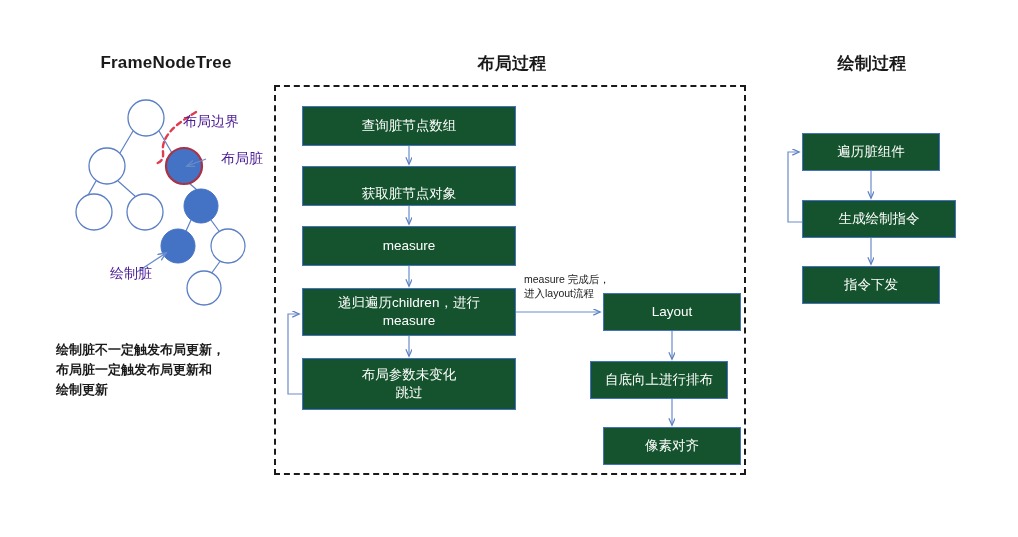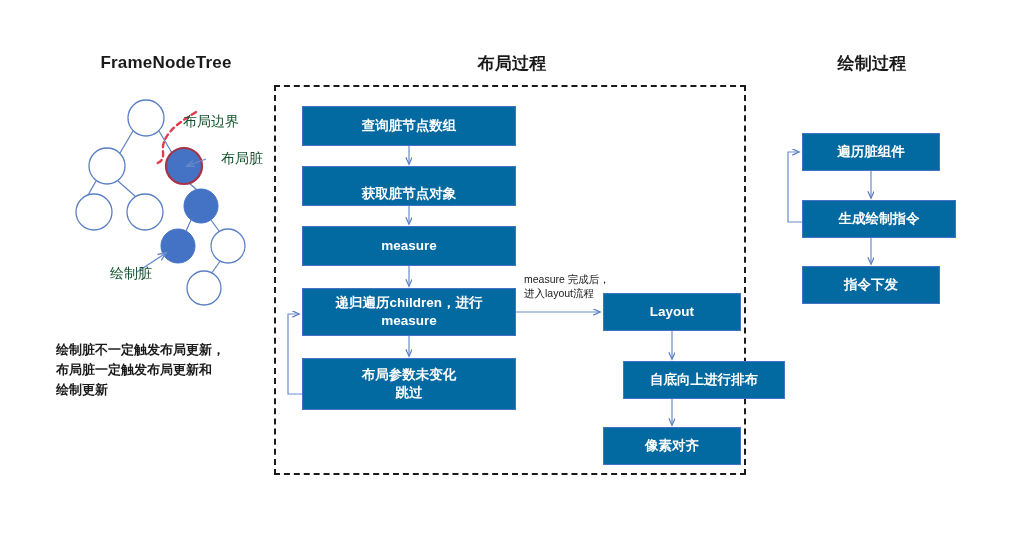--- a/index.html
+++ b/index.html
@@ -29,32 +29,31 @@
     white-space: nowrap;
     text-align: center;
     letter-spacing: 0.2px;
   }
   #title-frametree { left: 62px; top: 53px; width: 208px; }
   #title-layout    { left: 412px; top: 52px; width: 200px; }
   #title-draw      { left: 772px; top: 52px; width: 200px; }
 
   .flow-box {
     position: absolute;
-    background: #0369a1;
+    background: #14532d;
     border: 1px solid #4472c4;
     color: #ffffff;
     font-size: 13.5px;
     display: flex;
     align-items: center;
     justify-content: center;
     text-align: center;
     line-height: 1.3;
     box-sizing: border-box;
     padding: 2px 6px;
-    font-weight: bold;
   }
   .flow-box span { display: block; }
 
   .dashed-region {
     position: absolute;
     left: 274px;
     top: 85px;
     width: 472px;
     height: 390px;
     border: 2.5px dashed #1a1a1a;
@@ -82,21 +81,21 @@
     white-space: pre-line;
   }
   #label-measure-done {
     left: 524px;
     top: 272px;
     width: 90px;
   }
   .tree-label {
     position: absolute;
     font-size: 14px;
-    color: #14532d;
+    color: #4c1d95;
     white-space: nowrap;
   }
   #tree-label-boundary { left: 183px; top: 113px; }
   #tree-label-dirty    { left: 209px; top: 150px; margin-left: 12px; }
   #tree-label-paint    { left: 110px; top: 265px; }
 </style>
 </head>
 <body>
 
 <svg id="canvas" viewBox="0 0 1018 537" xmlns="http://www.w3.org/2000/svg">
@@ -186,21 +185,21 @@
     </div>
     <div class="flow-box" style="left: 302px; top: 288px; width: 214px; height: 48px;">
       <span>递归遍历children，进行<br>measure</span>
     </div>
     <div class="flow-box" style="left: 302px; top: 358px; width: 214px; height: 52px;">
       <span>布局参数未变化<br>跳过</span>
     </div>
     <div class="flow-box" style="left: 603px; top: 293px; width: 138px; height: 38px;">
       <span>Layout</span>
     </div>
-    <div class="flow-box" style="left: 623px; top: 361px; width: 162px; height: 38px;">
+    <div class="flow-box" style="left: 590px; top: 361px; width: 138px; height: 38px;">
       <span>自底向上进行排布</span>
     </div>
     <div class="flow-box" style="left: 603px; top: 427px; width: 138px; height: 38px;">
       <span>像素对齐</span>
     </div>
   </div>
 <div id="draw-boxes">
     <div class="flow-box" style="left: 802px; top: 133px; width: 138px; height: 38px;">
       <span>遍历脏组件</span>
     </div>

